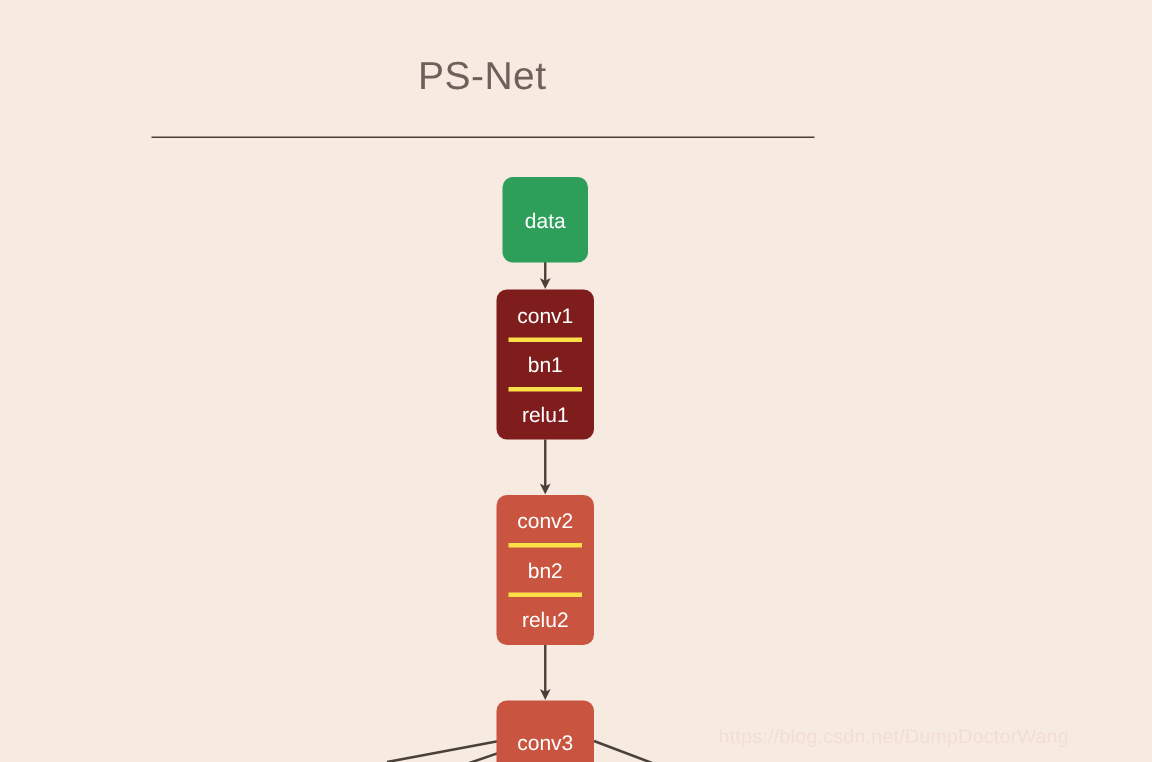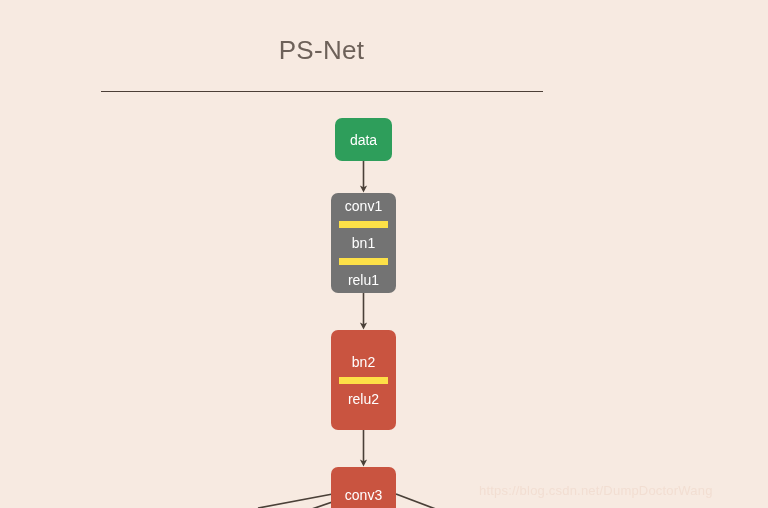--- a/index.html
+++ b/index.html
@@ -50,24 +50,24 @@
     justify-content: center;
     align-items: stretch;
     color: #ffffff;
     user-select: none;
   }
   .node.data-node {
     background: #2e9e5b;
     left: 335px;
     top: 118px;
     width: 57px;
-    height: 43px;
+    height: 57px;
   }
   .node.block-1 {
-    background: #737373;
+    background: #7f1d1d;
     left: 331px;
     top: 193px;
     width: 65px;
     height: 100px;
   }
   .node.block-2 {
     background: #c95440;
     left: 331px;
     top: 330px;
     width: 65px;
@@ -87,21 +87,21 @@
     padding: 7px 4px;
     white-space: nowrap;
   }
   .node.data-node .node-label {
     padding: 0 4px;
   }
   .node.block-3 .node-label {
     padding-top: 11px;
   }
   .node-label + .node-label {
-    border-top: 7px solid #fde047;
+    border-top: 3px solid #fde047;
     margin: 0 8px;
   }
   .watermark {
     position: absolute;
     left: 479px;
     top: 483px;
     font-size: 13px;
     color: #f2ded2;
     white-space: nowrap;
     user-select: none;
@@ -136,20 +136,21 @@
   <div class="node-label">data</div>
 </div>
 
 <div class="node block-1">
   <div class="node-label">conv1</div>
   <div class="node-label">bn1</div>
   <div class="node-label">relu1</div>
 </div>
 
 <div class="node block-2">
+  <div class="node-label">conv2</div>
   <div class="node-label">bn2</div>
   <div class="node-label">relu2</div>
 </div>
 
 <div class="node block-3">
   <div class="node-label">conv3</div>
 </div>
 
 <div class="watermark">https://blog.csdn.net/DumpDoctorWang</div>
 

